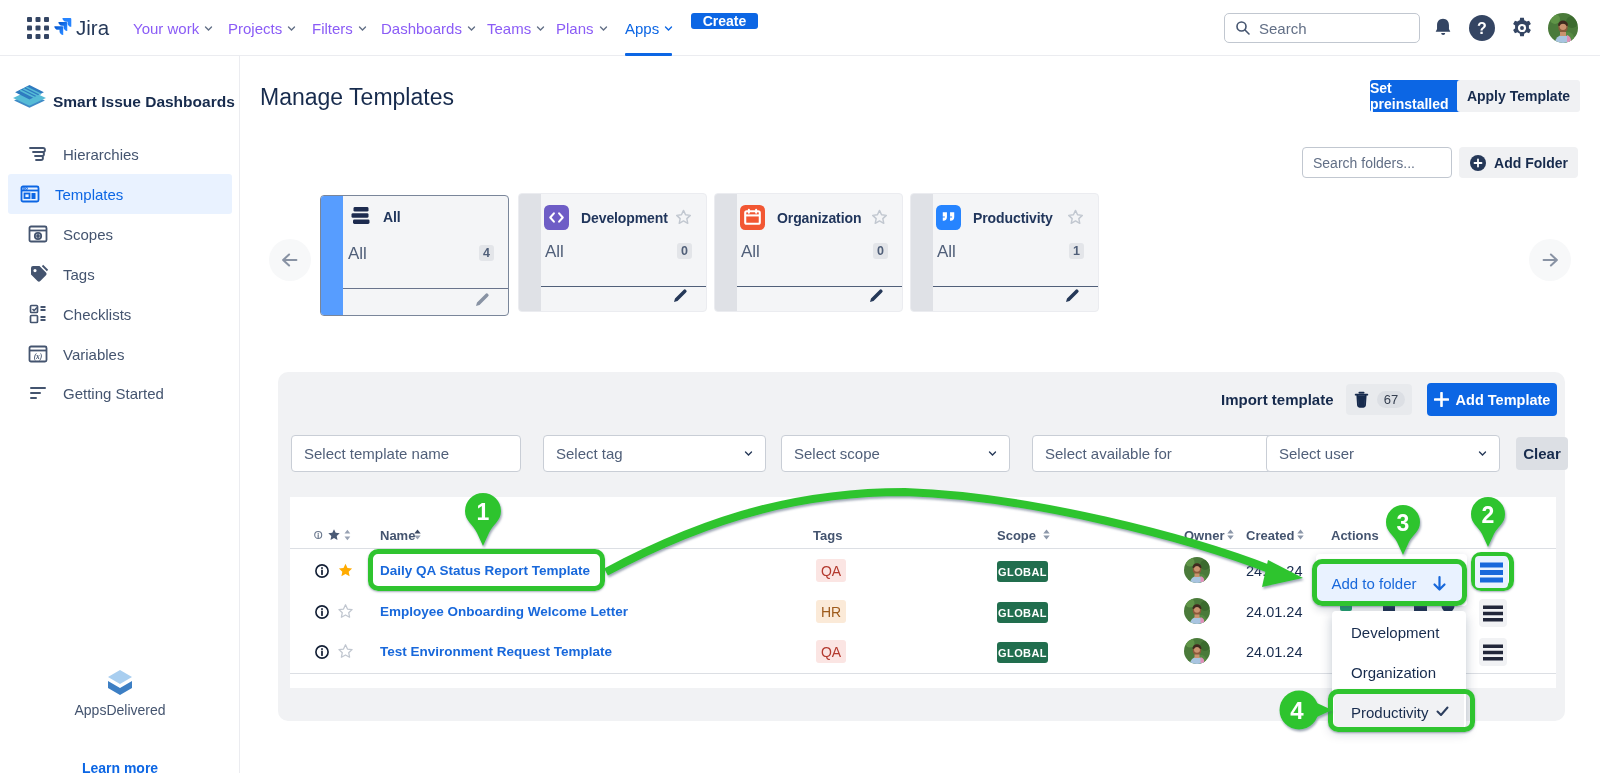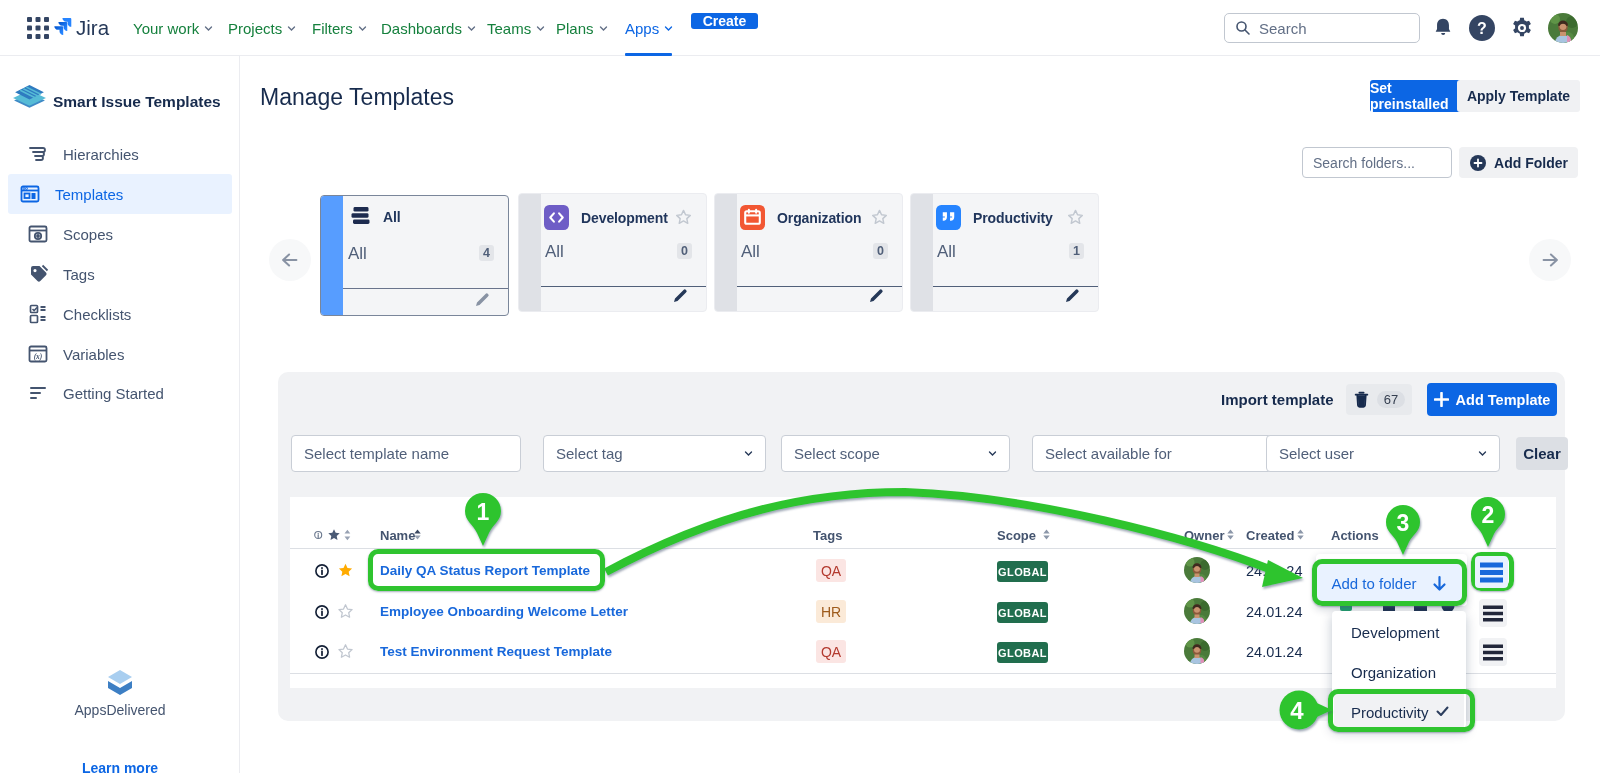--- a/index.html
+++ b/index.html
@@ -2,21 +2,21 @@
 <html><head>
 <meta charset="utf-8">
 <style>
 * { margin:0; padding:0; box-sizing:border-box; }
 html,body { width:1600px; height:773px; background:#fff; font-family:"Liberation Sans", sans-serif; }
 #page { position:relative; width:1600px; height:773px; overflow:hidden; background:#fff; }
 .abs { position:absolute; }
 
 
 #nav { position:absolute; left:0; top:0; width:1600px; height:56px; background:#fff; border-bottom:1px solid #EBECF0; z-index:30; }
-.navitem { position:absolute; top:0; height:56px; display:flex; align-items:center; font-size:15px; font-weight:500; color:#15803d; gap:5px; }
+.navitem { position:absolute; top:0; height:56px; display:flex; align-items:center; font-size:15px; font-weight:500; color:#8b5cf6; gap:5px; }
 .chev { width:9px; height:9px; display:inline-block; }
 #createbtn { position:absolute; left:691px; top:13px; width:67px; height:16px; background:#0C66E4; color:#fff; border-radius:3px; font-size:14px; font-weight:700; display:flex; align-items:center; justify-content:center; }
 #searchbox { position:absolute; left:1224px; top:13px; width:196px; height:30px; border:1px solid #C1C7D0; border-radius:5px; display:flex; align-items:center; padding-left:10px; gap:8px; color:#626F86; font-size:15px; background:#fff; }
 #appsunder { position:absolute; left:625px; top:53px; width:47px; height:3px; background:#0C66E4; border-radius:1px; }
 
 
 #sidebar { position:absolute; left:0; top:56px; width:240px; height:717px; background:#fff; border-right:1px solid #EBECF0; z-index:20; }
 .sbitem { position:absolute; left:0; width:232px; height:40px; display:flex; align-items:center; padding-left:26px; gap:13px; font-size:15px; color:#44546F; }
 .sbitem svg { flex:0 0 auto; }
 .sbactive { background:#E9F2FF; color:#0C66E4; left:8px; width:224px; padding-left:10px; border-radius:3px; }
@@ -181,21 +181,21 @@
   </svg>
 </div>
 
 <div id="sidebar">
   <svg class="abs" style="left:11px;top:29px" width="37" height="32" viewBox="0 0 36 31">
     <path d="M18 8 L33 15 L18 22 L3 15 Z" fill="#3F8AC6"></path>
     <path d="M18 5 L34 12.5 L18 20 L2 12.5 Z" fill="#56BBD6"></path>
     <path d="M18 0 L32 7 L18 14 L4 7 Z" fill="#2E7BC0"></path>
     <path d="M12 3.5 L26 10.5 M9 5 L23 12 M15 2 L29 9" stroke="#56BBD6" stroke-width="1.6"></path>
   </svg>
-  <div class="abs" style="left:53px;top:37px;font-size:15.5px;font-weight:700;color:#172B4D;">Smart Issue Templates</div>
+  <div class="abs" style="left:53px;top:37px;font-size:15.5px;font-weight:700;color:#172B4D;">Smart Issue Dashboards</div>
 
   <div class="sbitem" style="top:78px">
     <svg width="24" height="24" viewBox="0 0 24 24">
           <g fill="none" stroke="#44546F" stroke-width="1.8" stroke-linecap="round">
             <path d="M4 6 h13 a2 2 0 0 1 0 4 h-3"></path>
             <path d="M7 10 h9 a2 2 0 0 1 0 4 h-2"></path>
             <path d="M9 14 h6 a2 2 0 0 1 0 4 h-5"></path>
           </g>
         </svg>
     Hierarchies

